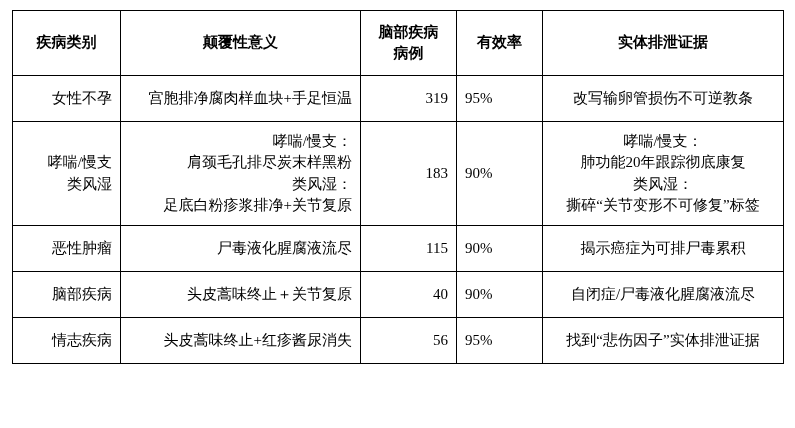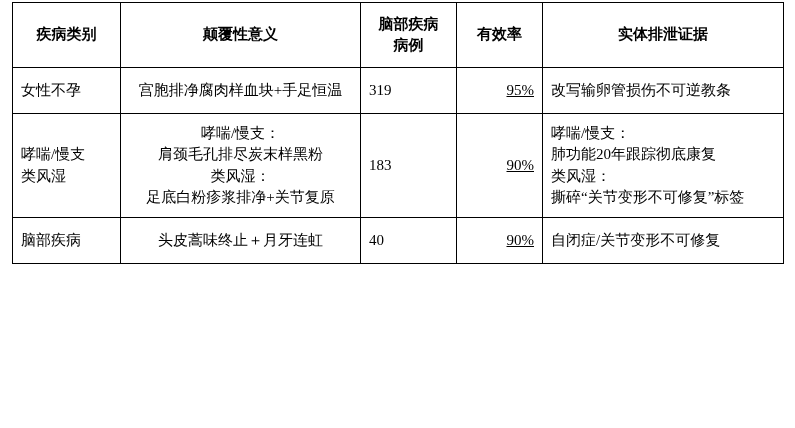--- a/index.html
+++ b/index.html
@@ -12,21 +12,21 @@
     height: 428px;
     font-family: "Liberation Serif", "DejaVu Serif", serif;
     color: #000000;
     overflow: hidden;
   }
   .page {
     position: relative;
     width: 795px;
     height: 412px;
     box-sizing: border-box;
-    padding: 2px 12px 12px 12px;
+    padding: 10px 12px 12px 12px;
   }
   table.data-table {
     border-collapse: collapse;
     width: 771px;
     table-layout: fixed;
   }
   table.data-table td,
   table.data-table th {
     border: 1px solid #000000;
     padding: 6px 8px;
@@ -39,25 +39,25 @@
     text-align: center;
     font-size: 16px;
     height: 52px;
   }
   .col-0 { width: 108px; }
   .col-1 { width: 240px; }
   .col-2 { width: 96px; }
   .col-3 { width: 86px; }
   .col-4 { width: 241px; }
 
-  td.c0 { text-align: left; padding-left: 12px; }
-  td.c1 { text-align: center; padding-left: 12px; }
-  td.c2 { text-align: left; }
-  td.c3 { text-align: right; text-decoration: underline; }
-  td.c4 { }
+  td.c0 { text-align: right; padding-left: 12px; }
+  td.c1 { text-align: right; padding-left: 12px; }
+  td.c2 { text-align: right; }
+  td.c3 { text-align: left; }
+  td.c4 { text-align: center; }
 
   .multiline { white-space: pre-line; }
 
   .row-h-1 { height: 46px; }
   .row-h-2 { height: 104px; }
   .row-h-3 { height: 46px; }
   .row-h-4 { height: 46px; }
   .row-h-5 { height: 46px; }
 </style>
 </head>
@@ -97,22 +97,36 @@
 肩颈毛孔排尽炭末样黑粉
 类风湿：
 足底白粉疹浆排净+关节复原</td>
         <td class="c2">183</td>
         <td class="c3">90%</td>
         <td class="c4 multiline">哮喘/慢支：
 肺功能20年跟踪彻底康复
 类风湿：
 撕碎“关节变形不可修复”标签</td>
       </tr>
+      <tr class="row-h-3">
+        <td class="c0 multiline">恶性肿瘤</td>
+        <td class="c1 multiline">尸毒液化腥腐液流尽</td>
+        <td class="c2">115</td>
+        <td class="c3">90%</td>
+        <td class="c4 multiline">揭示癌症为可排尸毒累积</td>
+      </tr>
       <tr class="row-h-4">
         <td class="c0 multiline">脑部疾病</td>
-        <td class="c1 multiline">头皮蒿味终止＋月牙连虹</td>
+        <td class="c1 multiline">头皮蒿味终止＋关节复原</td>
         <td class="c2">40</td>
         <td class="c3">90%</td>
-        <td class="c4 multiline">自闭症/关节变形不可修复</td>
+        <td class="c4 multiline">自闭症/尸毒液化腥腐液流尽</td>
+      </tr>
+      <tr class="row-h-5">
+        <td class="c0 multiline">情志疾病</td>
+        <td class="c1 multiline">头皮蒿味终止+红疹酱尿消失</td>
+        <td class="c2">56</td>
+        <td class="c3">95%</td>
+        <td class="c4 multiline">找到“悲伤因子”实体排泄证据</td>
       </tr>
     </tbody>
   </table>
 </div>
 
 </body></html>

